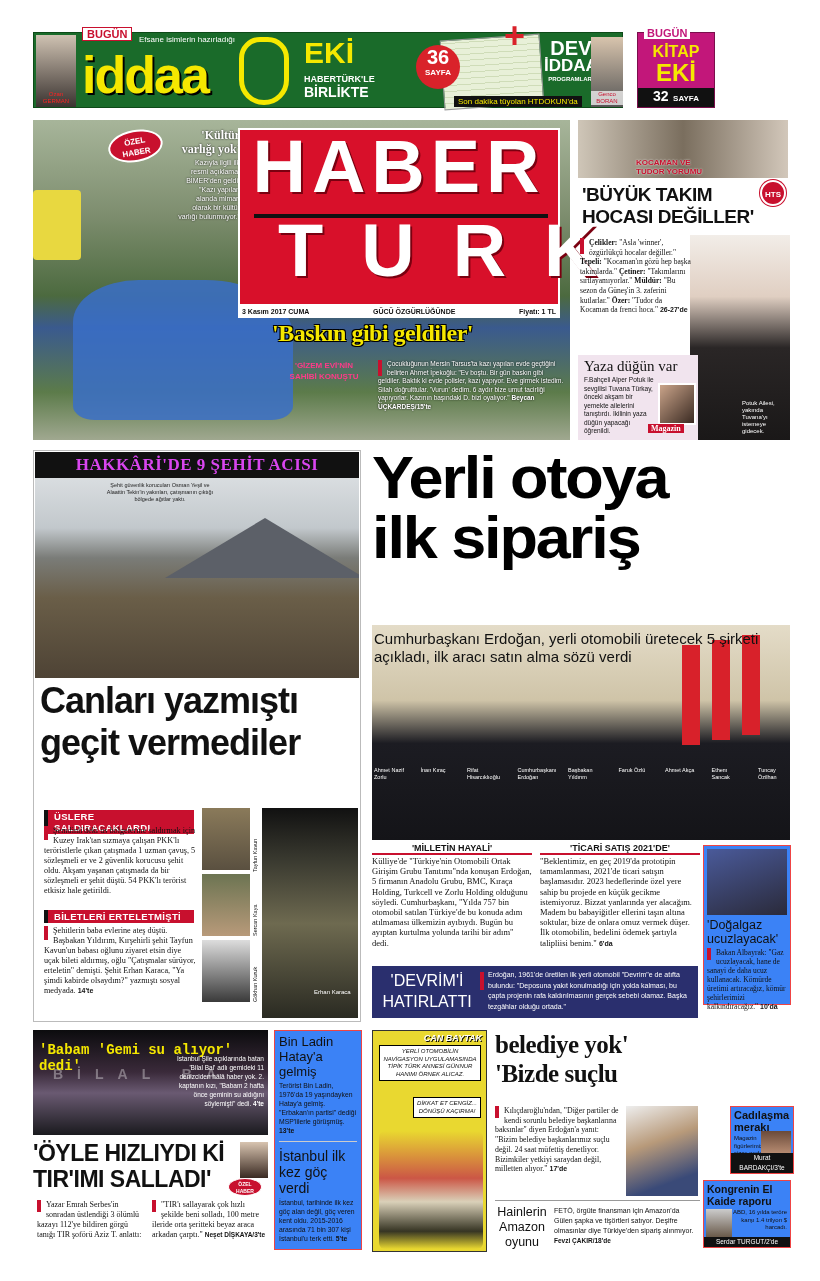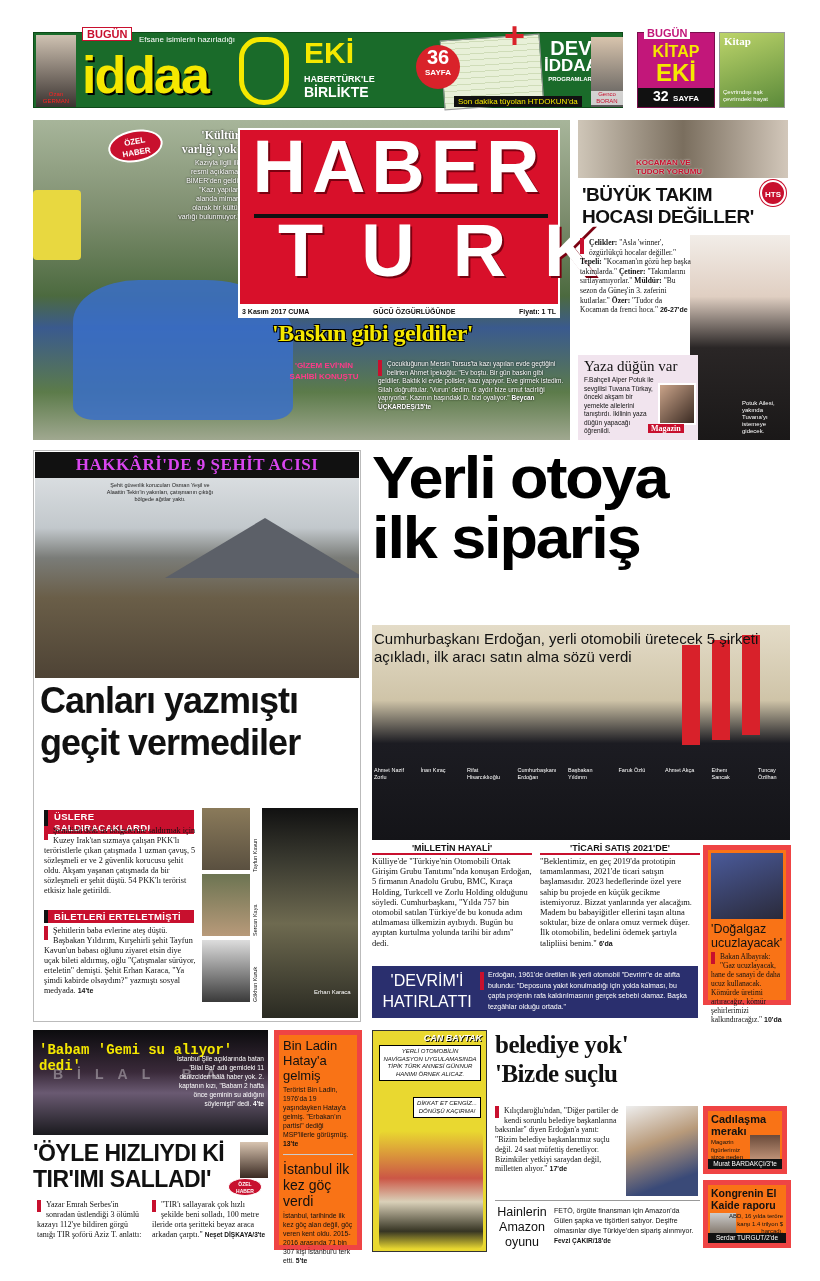--- a/index.html
+++ b/index.html
@@ -5,21 +5,21 @@
 *{box-sizing:border-box;margin:0;padding:0}
 body{width:820px;height:1281px;background:#fff;font-family:"Liberation Sans",sans-serif;color:#111;position:relative;overflow:hidden}
 .abs{position:absolute}
 .serif{font-family:"Liberation Serif","DejaVu Serif",serif}
 .red-bar{display:inline-block;width:4px;background:#c8102e;margin-right:5px;vertical-align:top}
 .photo{background:linear-gradient(135deg,#6b7a5a,#3f4a35);overflow:hidden}
 .ref{font-weight:bold;font-size:7px}
 .body-serif{font-family:"Liberation Serif",serif;font-size:9.5px;line-height:11px;color:#111}
 .body-sans{font-size:8px;line-height:10px;color:#111}
 .sechead{background:#c8102e;color:#fff;font-weight:bold;font-size:9.5px;padding:1px 6px;border-left:4px solid #111;letter-spacing:.3px}
-.kopfbox{border:5px solid #ef4444;background:#f97316}
+.kopfbox{border:1px solid #ef4444;background:#3b82f6}
 </style>
 </head>
 <body>
 
 <div class="abs" style="left:33px;top:32px;width:590px;height:76px;background:#1a6b2a;border:1px solid #0d4a18">
   <div class="abs photo" style="left:2px;top:2px;width:40px;height:72px;background:linear-gradient(180deg,#cfc2b2,#3a3330)">
     <div class="abs" style="left:0;bottom:2px;width:100%;text-align:center;font-size:6px;color:#f22;line-height:7px">
       <div>Ozan</div>
       <div>GERMAN</div>
     </div>
@@ -55,24 +55,20 @@
 
 <div class="abs" style="left:637px;top:32px;width:150px;height:76px">
   <div class="abs" style="left:0;top:0;width:78px;height:76px;background:#c2177a;border:1px solid #7a0e4c">
     <div class="abs" style="left:6px;top:-6px;background:#fff;color:#c2177a;font-weight:bold;font-size:11px;padding:0 3px">BUGÜN</div>
     <div class="abs" style="left:0;top:10px;width:100%;text-align:center;color:#f5e800;font-weight:bold;font-size:16px">KİTAP</div>
     <div class="abs" style="left:0;top:26px;width:100%;text-align:center;color:#f5e800;font-weight:bold;font-size:24px">EKİ</div>
     <div class="abs" style="left:0;bottom:0;width:100%;background:#111;color:#fff;font-weight:bold;text-align:center;line-height:16px">
       <span style="font-size:14px">32</span>
       <span style="font-size:8px">SAYFA</span>
     </div>
-  </div>
-  <div class="abs" style="left:82px;top:0;width:66px;height:76px;background:linear-gradient(160deg,#bcd46a,#5b8a3a);border:1px solid #999">
-    <div style="font-family:'Liberation Serif',serif;color:#fff;font-size:11px;padding:2px 4px;font-weight:bold">Kitap</div>
-    <div class="abs" style="bottom:4px;left:3px;right:3px;color:#fff;font-size:6px;line-height:7px">Çevrimdışı aşk çevrimdeki hayat</div>
   </div>
 </div>
 
 <div class="abs photo" style="left:33px;top:120px;width:537px;height:320px;background:linear-gradient(180deg,#a7b59a 0%,#7d8d6e 30%,#4c6a3f 55%,#3a5a8e 65%,#5c7b4a 85%,#a0a890 100%)">
   <div class="abs" style="left:0;top:70px;width:48px;height:70px;background:#e8d840;border-radius:4px"></div>
   <div class="abs" style="left:40px;top:160px;width:220px;height:140px;background:#3a6ec8;opacity:.85;border-radius:30% 40% 10% 10%"></div>
 </div>
 <div class="abs" style="left:108px;top:130px;width:55px;height:32px;background:#c8102e;border:2px solid #fff;border-radius:50%;color:#fff;font-weight:bold;font-size:8px;text-align:center;line-height:11px;padding-top:4px;transform:rotate(-10deg)">
   <div>ÖZEL</div>
   <div>HABER</div>
@@ -255,21 +251,21 @@
 <div class="abs" style="left:495px;top:1200px;width:205px;height:1px;background:#999"></div>
 <div class="abs" style="left:493px;top:1205px;width:58px;text-align:center;font-size:12.5px;line-height:15px;font-family:'Liberation Sans Narrow','Liberation Sans',sans-serif">
   <div>Hainlerin</div>
   <div>Amazon</div>
   <div>oyunu</div>
 </div>
 <div class="abs" style="left:554px;top:1206px;width:146px;font-size:7px;line-height:10px">
   <span>FETÖ, örgüte finansman için Amazon'da Gülen şapka ve tişörtleri satıyor. Deşifre olmasınlar diye Türkiye'den sipariş alınmıyor.</span> <b style="font-size:6.5px">Fevzi ÇAKIR/18'de</b>
 </div>
 
-<div class="abs kopfbox" style="left:703px;top:1106px;width:84px;height:68px">
+<div class="abs kopfbox" style="left:730px;top:1106px;width:64px;height:68px">
   <div style="font-weight:bold;font-size:11px;line-height:12px;padding:2px 3px;width:80px">Cadılaşma merakı</div>
   <div style="font-size:6px;line-height:7.5px;padding:0 3px;width:50px">Magazin figürlerimiz sizce neden kutluyor?</div>
   <div class="abs photo" style="right:2px;top:24px;width:30px;height:32px;background:linear-gradient(180deg,#6a4a3a,#d8a88a)"></div>
   <div class="abs" style="left:0;bottom:0;width:100%;background:#111;color:#fff;font-size:6.5px;text-align:center;line-height:10px">Murat BARDAKÇI/3'te</div>
 </div>
 <div class="abs kopfbox" style="left:703px;top:1180px;width:88px;height:68px">
   <div style="font-weight:bold;font-size:10.5px;line-height:12px;padding:2px 3px">Kongrenin El Kaide raporu</div>
   <div class="abs photo" style="left:2px;top:28px;width:26px;height:28px;background:linear-gradient(180deg,#ccc,#6a5a4a)"></div>
   <div class="abs" style="right:3px;top:28px;width:56px;text-align:right;font-size:6px;line-height:7.5px">ABD, 16 yılda teröre karşı 1.4 trilyon $ harcadı.</div>
   <div class="abs" style="left:0;bottom:0;width:100%;background:#111;color:#fff;font-size:6.5px;text-align:center;line-height:10px">Serdar TURGUT/2'de</div>

